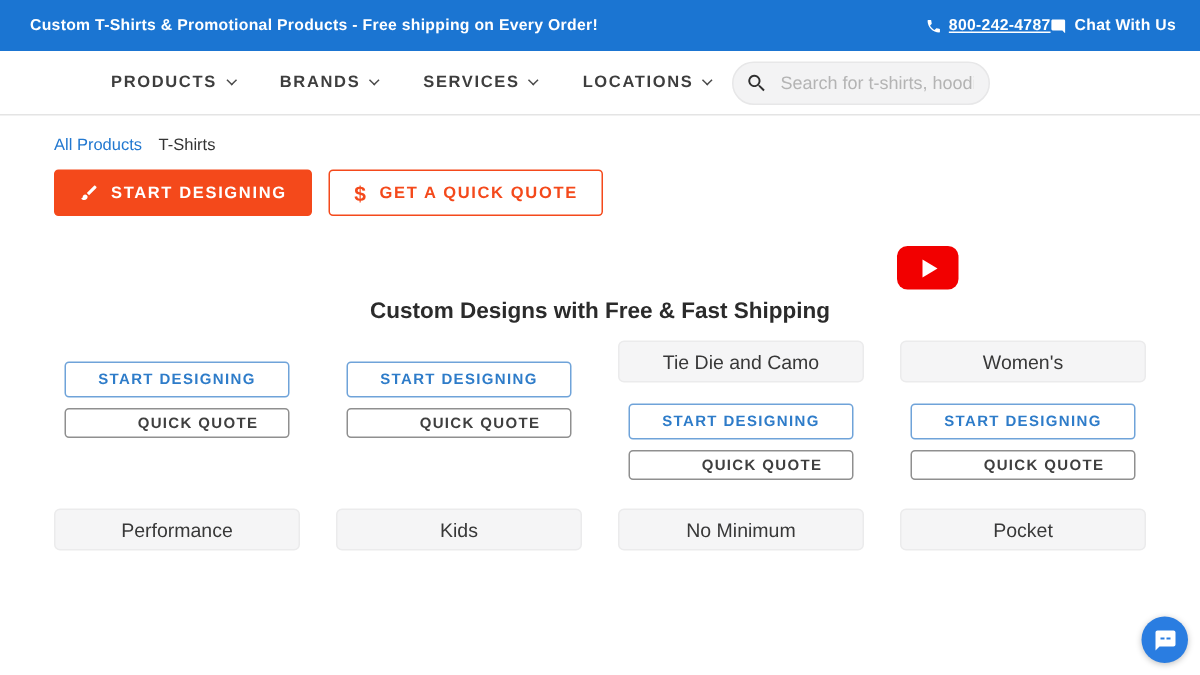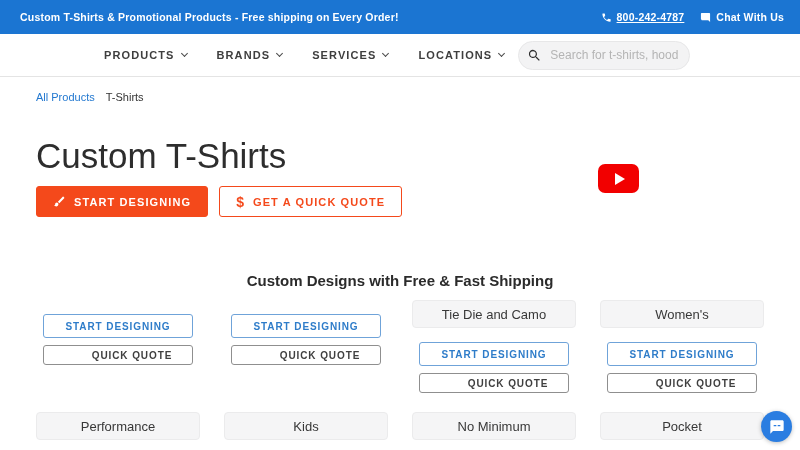--- a/index.html
+++ b/index.html
@@ -3,29 +3,29 @@
 <meta charset="utf-8">
 <style>
   * { margin:0; padding:0; box-sizing:border-box; }
   html,body { width:800px; height:450px; overflow:hidden; background:#fff;
     font-family:"Liberation Sans", sans-serif; position:relative; }
 
   
   .topbar { height:34px; background:#1b75d2; color:#fff; display:flex;
     align-items:center; justify-content:space-between; padding:0 16px 0 20px;
     font-size:10.5px; font-weight:600; letter-spacing:.2px; }
-  .topbar-right { display:flex; gap:16px; }
+  .topbar-right { display:flex; }
   .topbar-link { display:flex; align-items:center; gap:5px; color:#fff; cursor:pointer; }
   .topbar-link .phone-num { text-decoration:underline; }
   .tb-icon { width:11px; height:11px; fill:#fff; display:block; }
 
   
   .navbar { height:43px; display:flex; align-items:center;
     border-bottom:1px solid #e4e4e4; background:#fff; }
-  .nav-menu { display:flex; gap:30px; margin-left:104px; }
+  .nav-menu { display:flex; gap:30px; margin-left:74px; }
   .nav-item { display:flex; align-items:center; font-size:11px; font-weight:700;
     letter-spacing:1.1px; color:#3e3e3e; cursor:pointer; }
   .chev { width:5px; height:5px; border-right:1.6px solid #4a4a4a;
     border-bottom:1.6px solid #4a4a4a; transform:rotate(45deg);
     margin-left:7px; margin-top:-3px; }
   .get-started { margin-left:24px; height:29px; padding:0 14px; background:#fff;
     border:1px solid #6aa3dd; border-radius:4px; color:#2e7fd6; font-size:11px;
     font-weight:700; letter-spacing:1.2px; font-family:inherit; cursor:pointer; }
   .search-wrap { position:relative; margin-left:14px; }
   .search-input { width:172px; height:29px; border-radius:15px; background:#f3f3f4;
@@ -127,21 +127,20 @@
   </div>
 
 </div>
 
 <div class="breadcrumb">
   <span class="crumb-link">All Products</span>
   <span class="crumb-current">T-Shirts</span>
 </div>
 
 <div class="hero">
-  <h1 class="hero-title">Custom T-Shirts</h1>
   <div class="hero-btns">
     <button class="btn-hero btn-orange">
       <svg class="brush-icon" viewBox="0 0 24 24">
           <path d="M7 14c-1.66 0-3 1.34-3 3 0 1.31-1.16 2-2 2 .92 1.22 2.49 2 4 2 2.21 0 4-1.79 4-4 0-1.66-1.34-3-3-3zm13.71-9.37l-1.34-1.34c-.39-.39-1.02-.39-1.41 0L9 12.25 11.75 15l8.96-8.96c.39-.39.39-1.02 0-1.41z"></path>
         </svg>
       <span>START DESIGNING</span>
     </button>
     <button class="btn-hero btn-orange-outline">
       <span class="dollar">$</span>
       <span>GET A QUICK QUOTE</span>

